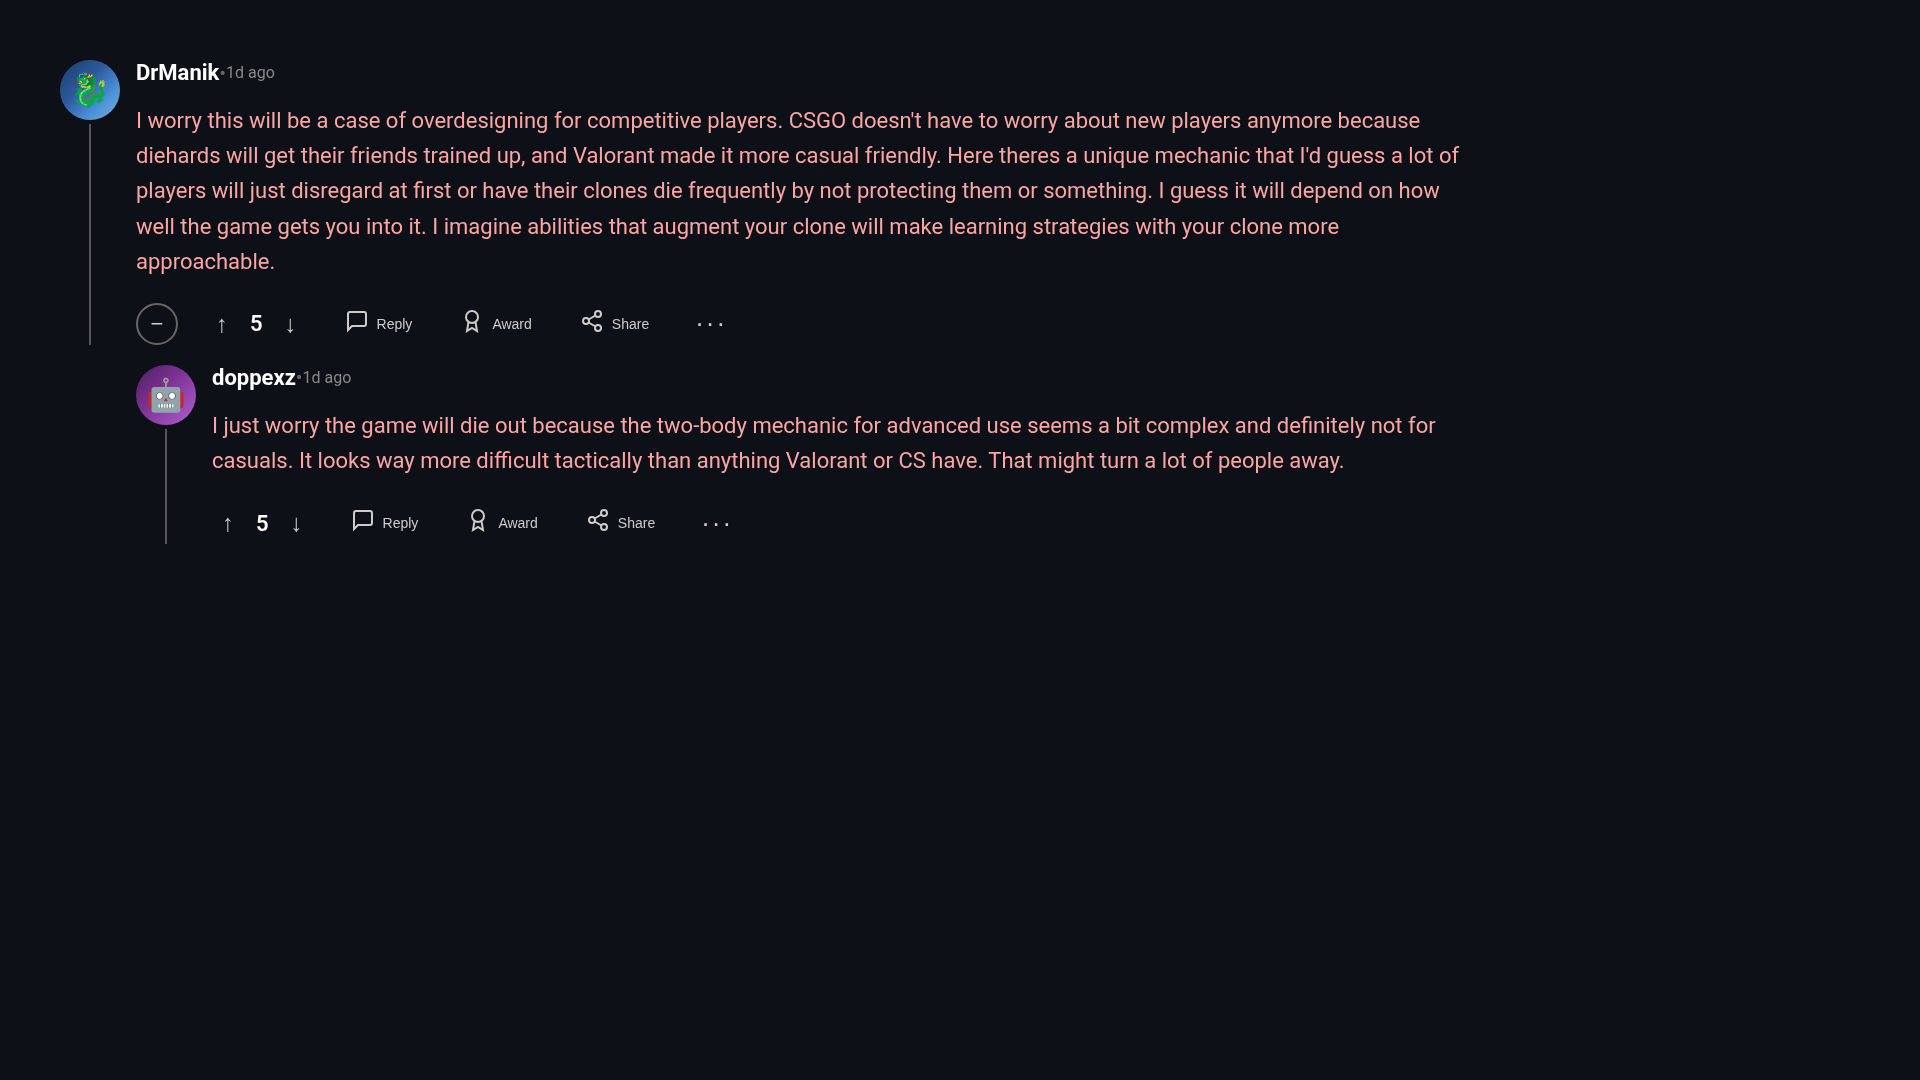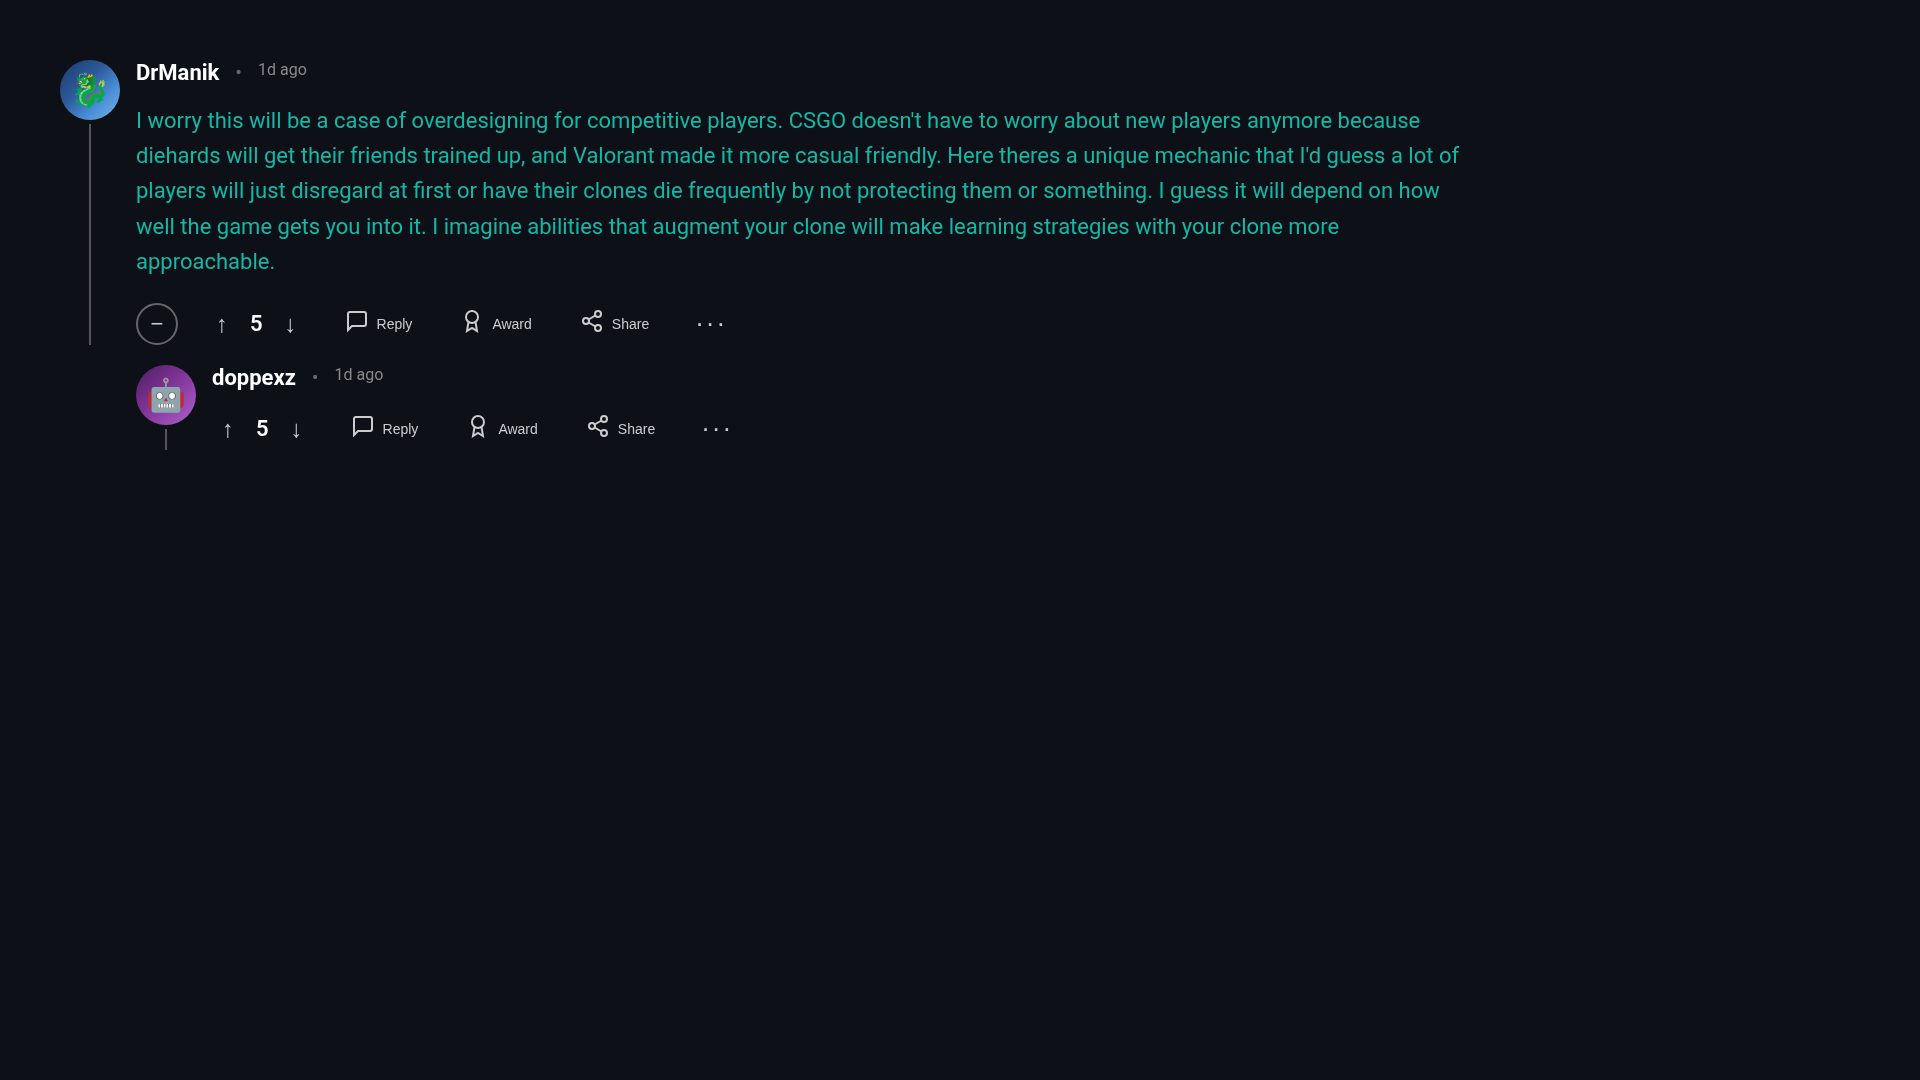--- a/index.html
+++ b/index.html
@@ -50,21 +50,22 @@
       font-size: 32px;
       position: absolute;
     }
 
     .comment-body {
       flex: 1;
     }
 
     .comment-header {
       display: flex;
-      gap: 16px;
+      align-items: center;
+      gap: 0;
       margin-bottom: 18px;
     }
 
     .username {
       font-weight: 700;
       font-size: 22px;
       color: #ffffff;
     }
 
     .separator {
@@ -73,21 +74,21 @@
     }
 
     .timestamp {
       color: #888;
       font-size: 16px;
     }
 
     .comment-text {
       font-size: 22px;
       line-height: 1.6;
-      color: #14b8a6;
+      color: #fca5a5;
       margin-bottom: 24px;
     }
 
     .action-bar {
       display: flex;
       align-items: center;
       gap: 28px;
     }
 
     .collapse-btn {
@@ -259,20 +260,21 @@
       </div>
 
       <div class="comment-body">
 
         <div class="comment-header">
           <span class="username">doppexz</span>
           <span class="separator">•</span>
           <span class="timestamp">1d ago</span>
         </div>
 
+        <div class="comment-text">I just worry the game will die out because the two-body mechanic for advanced use seems a bit complex and definitely not for casuals. It looks way more difficult tactically than anything Valorant or CS have. That might turn a lot of people away.</div>
 
         <div class="action-bar">
 
           <div class="vote-group">
             <button class="action-btn">
               <span class="action-icon">↑</span>
             </button>
             <span class="vote-count">5</span>
             <button class="action-btn">
               <span class="action-icon">↓</span>

